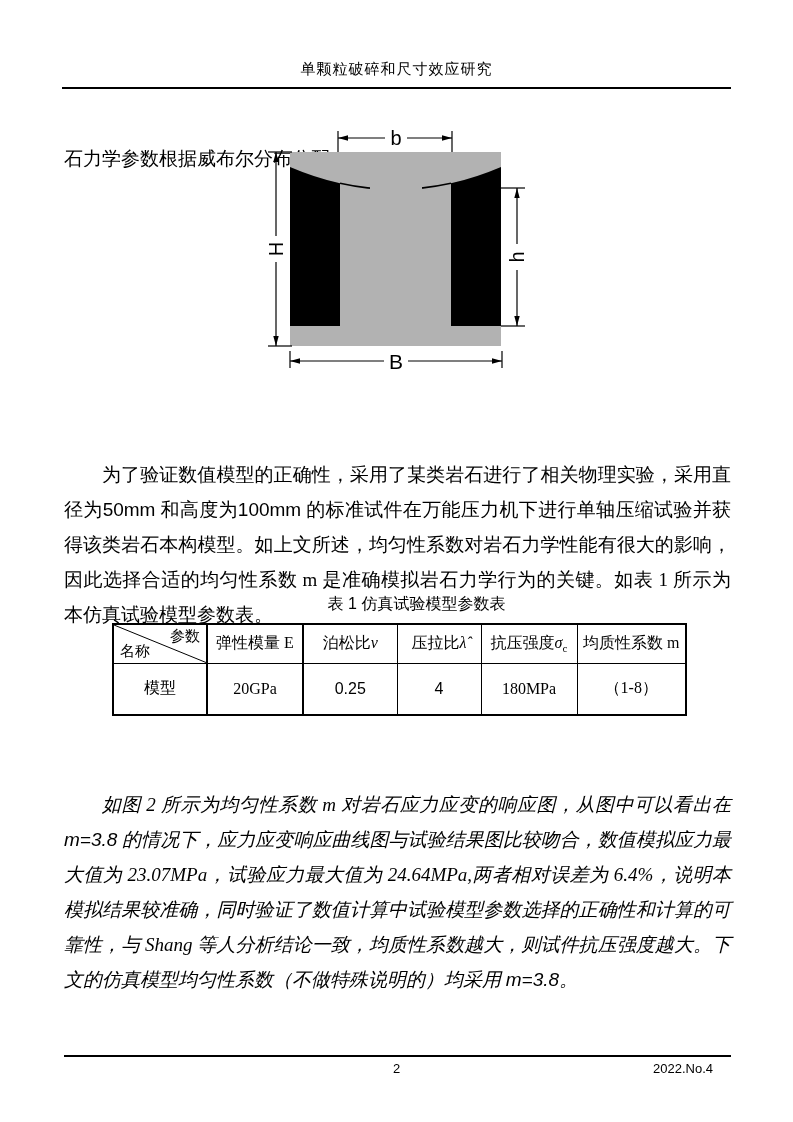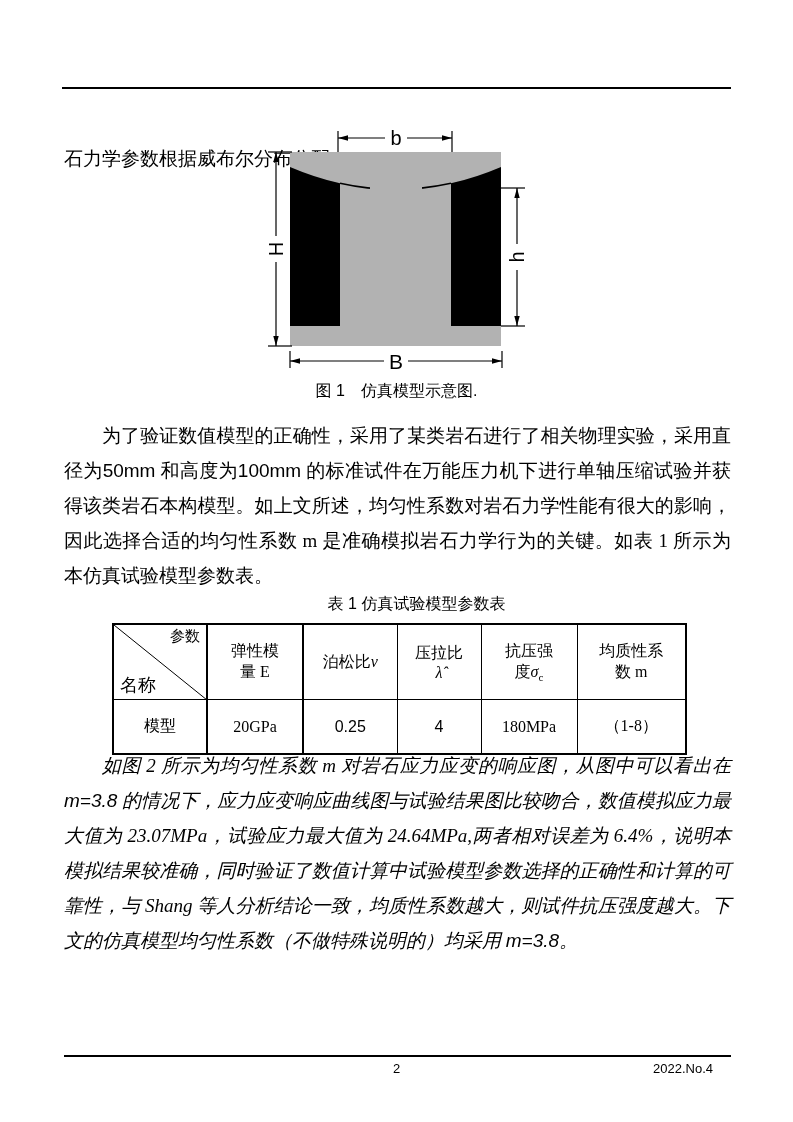--- a/index.html
+++ b/index.html
@@ -6,55 +6,56 @@
   .page{
     position:relative;width:793px;height:1122px;background:#fff;overflow:hidden;
     font-family:"Liberation Serif",serif;color:#000;
   }
   .head-title{position:absolute;top:60px;left:0;width:100%;text-align:center;
     font-size:15px;letter-spacing:1px;}
   .head-rule{position:absolute;top:87px;left:62px;width:669px;height:2px;background:#000;}
   .body-text{position:absolute;left:64px;width:667px;margin:0;
     font-size:19px;line-height:35px;text-align:justify;}
   .intro{top:93px;margin-top:48px;}
-  .para{text-indent:38px;}
+  .para{text-indent:38px;margin-top:39px;}
   #para1{top:418px;}
   #para2{top:748px;font-style:italic;}
   .sans{font-family:"Liberation Sans",sans-serif;}
   .ital{font-style:italic;}
   sub{font-size:11px;}
   .fig-svg{position:absolute;left:255px;top:115px;}
   .fig-caption{position:absolute;top:381px;left:0;width:100%;text-align:center;
     font-family:"Liberation Sans",sans-serif;font-size:16px;}
   .tbl-caption{position:absolute;top:594px;left:0;width:100%;text-align:center;
     font-family:"Liberation Sans",sans-serif;font-size:16px;margin-left:20px;}
   table.params{position:absolute;top:623px;left:112px;border-collapse:collapse;
     table-layout:fixed;width:573px;}
   table.params td,table.params th{border:1px solid #000;text-align:center;
-    font-size:16px;font-weight:normal;padding:16px;overflow:hidden;}
+    font-size:16px;font-weight:normal;padding:0;overflow:hidden;}
   table.params{border:2px solid #000;}
   table.params .b-thick{border-left-width:2px;margin-left:44px;}
   tr.hdr{height:39px;}
   tr.dat{height:52px;}
   td.diag{position:relative;}
   td.diag svg{position:absolute;left:0;top:0;width:100%;height:100%;}
   td.diag .tr-lab{position:absolute;top:2px;right:6px;font-size:15px;}
-  td.diag .bl-lab{position:absolute;bottom:2px;left:6px;font-size:18px;}
+  td.diag .bl-lab{position:absolute;bottom:2px;left:6px;font-size:15px;}
   .dim-text{font-family:"Liberation Sans",sans-serif;font-size:20px;fill:#000;}
   .footer-rule{position:absolute;top:1055px;left:64px;width:667px;height:2px;background:#000;}
   .footer-page{position:absolute;top:1061px;left:0;width:100%;text-align:center;
     font-family:"Liberation Sans",sans-serif;font-size:13px;}
   .footer-issue{position:absolute;top:1061px;right:80px;
     font-family:"Liberation Sans",sans-serif;font-size:13px;margin-left:9px;}
 </style>
 </head>
 <body>
 
 <div class="page">
 
+  <div class="head-title">单颗粒破碎和尺寸效应研究</div>
   <div class="head-rule"></div>
 
   <p class="body-text intro">石力学参数根据威布尔分布分配。</p>
 
   <svg class="fig-svg" width="290" height="255" viewBox="0 0 290 255">
 
     <rect x="35" y="37" width="211" height="194" fill="#b2b2b2"></rect>
 
     <path d="M35,52 Q60,62.7 85,68.3 L85,211 L35,211 Z" fill="#000"></path>
     <path d="M246,52 Q221,62.7 196,68.3 L196,211 L246,211 Z" fill="#000"></path>
@@ -96,21 +97,20 @@
       <line x1="35" y1="236" x2="35" y2="253"></line>
       <line x1="247" y1="236" x2="247" y2="253"></line>
       <line x1="35" y1="246" x2="247" y2="246"></line>
       <polygon points="35,246 45,243.3 45,248.7" fill="#000" stroke="none"></polygon>
       <polygon points="247,246 237,243.3 237,248.7" fill="#000" stroke="none"></polygon>
       <rect x="129" y="234" width="24" height="24" fill="#fff" stroke="none"></rect>
       <text class="dim-text" x="141" y="246" text-anchor="middle" dominant-baseline="central" stroke="none" style="font-size:21px">B</text>
     </g>
   </svg>
 
-  <div class="fig-caption">图 1　仿真模型示意图.</div>
 
   <p class="body-text para" id="para1"><span>为了验证数值模型的正确性，采用了某类岩石进行了相关物理实验，采用直径为</span><span class="sans">50mm</span><span> 和高度为</span><span class="sans">100mm</span><span> 的标准试件在万能压力机下进行单轴压缩试验并获得该类岩石本构模型。如上文所述，均匀性系数对岩石力学性能有很大的影响，因此选择合适的均匀性系数 m 是准确模拟岩石力学行为的关键。如表 1 所示为本仿真试验模型参数表。</span></p>
 
   <div class="tbl-caption">表 1 仿真试验模型参数表</div>
 
   <table class="params">
     <colgroup>
       <col style="width:94px">
         <col style="width:96px">
         <col style="width:94px">

